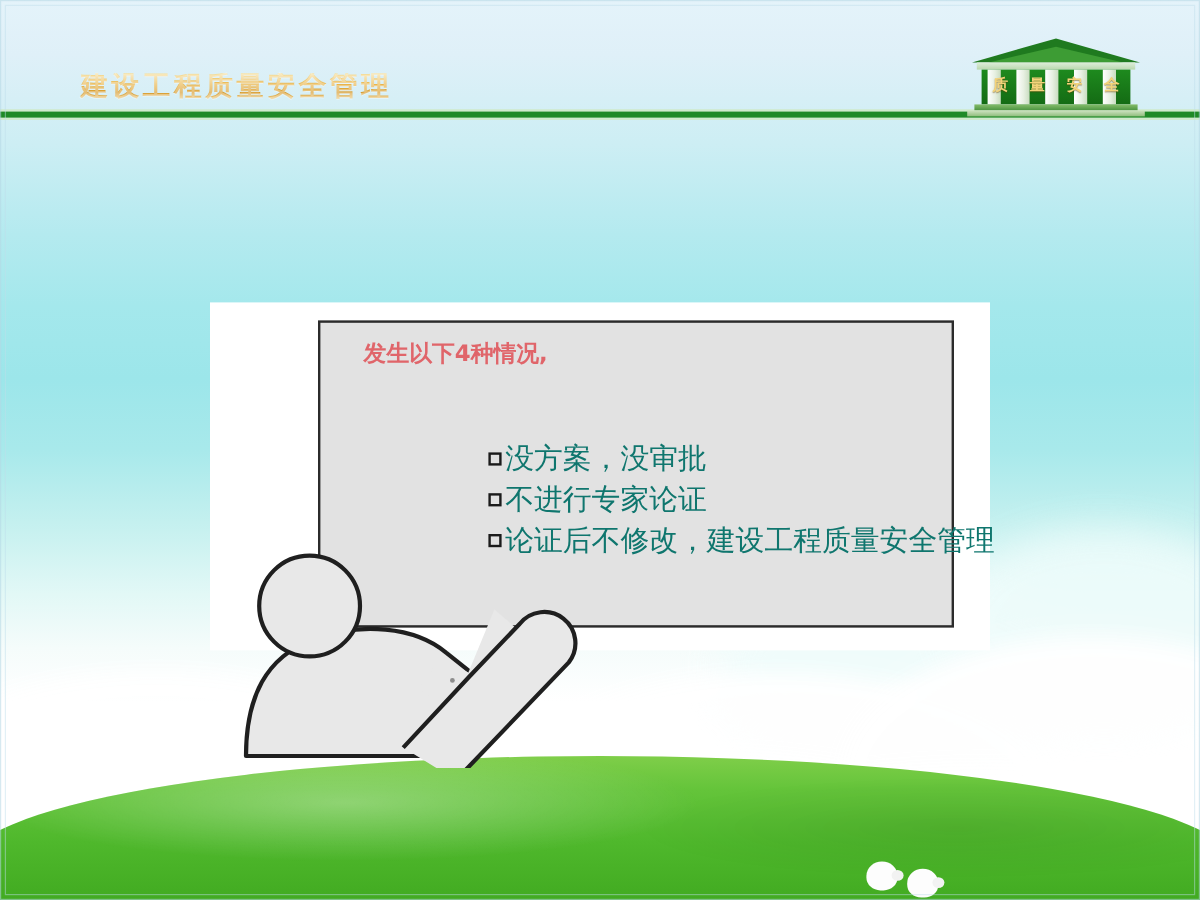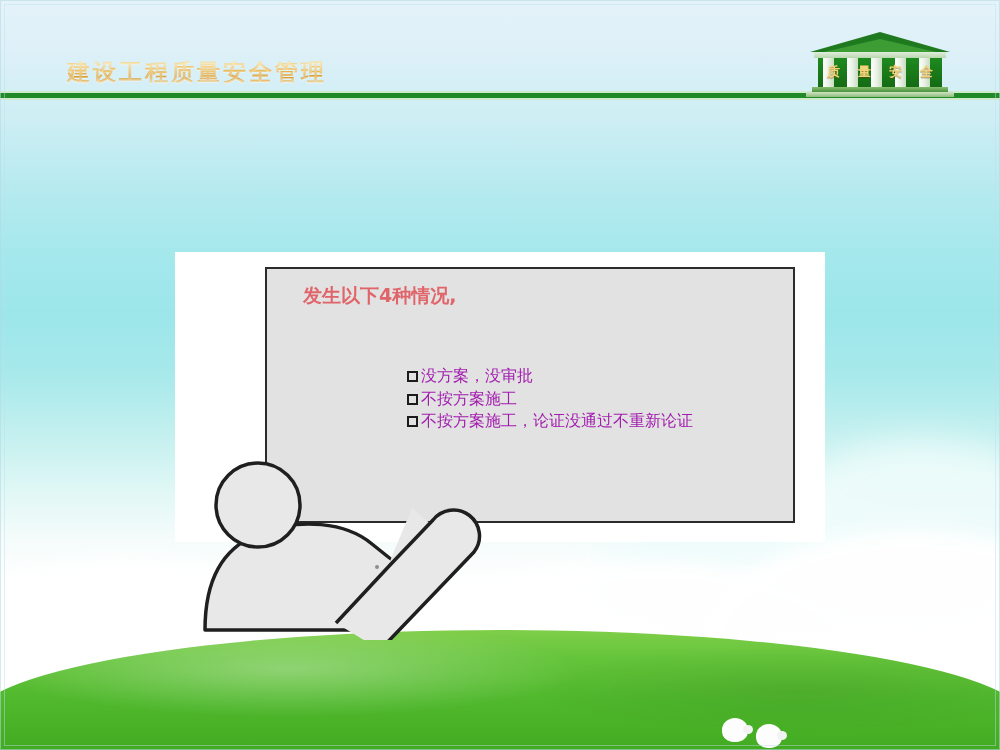--- a/index.html
+++ b/index.html
@@ -111,21 +111,21 @@
     position:absolute;left:8px;top:14px;
     font-family:"DejaVu Sans","Liberation Sans",sans-serif;
     font-size:19px;font-weight:bold;color:#e0656a;line-height:1.35;
     white-space:nowrap;
     margin-left:28px;
   }
   .board-red .l2{letter-spacing:0px;}
   .board-list{
     position:absolute;left:140px;top:96px;
     font-family:"DejaVu Sans","Liberation Sans",sans-serif;
-    font-size:16px;color:#a21caf;line-height:1.42;white-space:nowrap;
+    font-size:24px;color:#0f766e;line-height:1.42;white-space:nowrap;
   }
   .board-list .li{display:flex;align-items:center;}
   .board-list .bx{
     display:inline-block;width:11px;height:11px;border:2px solid #1b1b1b;
     box-sizing:border-box;margin-right:3px;flex:0 0 auto;
   }
 
   
   .person{position:absolute;left:0;top:0;width:680px;height:410px;pointer-events:none;}
 
@@ -193,25 +193,25 @@
         <div class="l1">发生以下4种情况,</div>
       </div>
 
       <div class="board-list">
         <div class="li">
           <span class="bx"></span>
           <span>没方案，没审批</span>
         </div>
         <div class="li">
           <span class="bx"></span>
-          <span>不按方案施工</span>
+          <span>不进行专家论证</span>
         </div>
         <div class="li">
           <span class="bx"></span>
-          <span>不按方案施工，论证没通过不重新论证</span>
+          <span>论证后不修改，建设工程质量安全管理</span>
         </div>
       </div>
     </div>
 
     <svg class="person" viewBox="0 0 680 410">
 
       <path d="M 55 400 C 55 350, 72 318, 110 303 C 150 288, 196 292, 222 314
                L 262 346 L 248 362 L 205 400 Z" fill="#e8e8e8" stroke="#1f1f1f" stroke-width="3.5" stroke-linejoin="round"></path>
 
       <path d="M 218 318 L 278 352 L 258 378 L 198 344 Z" fill="#e8e8e8" stroke="none"></path>

